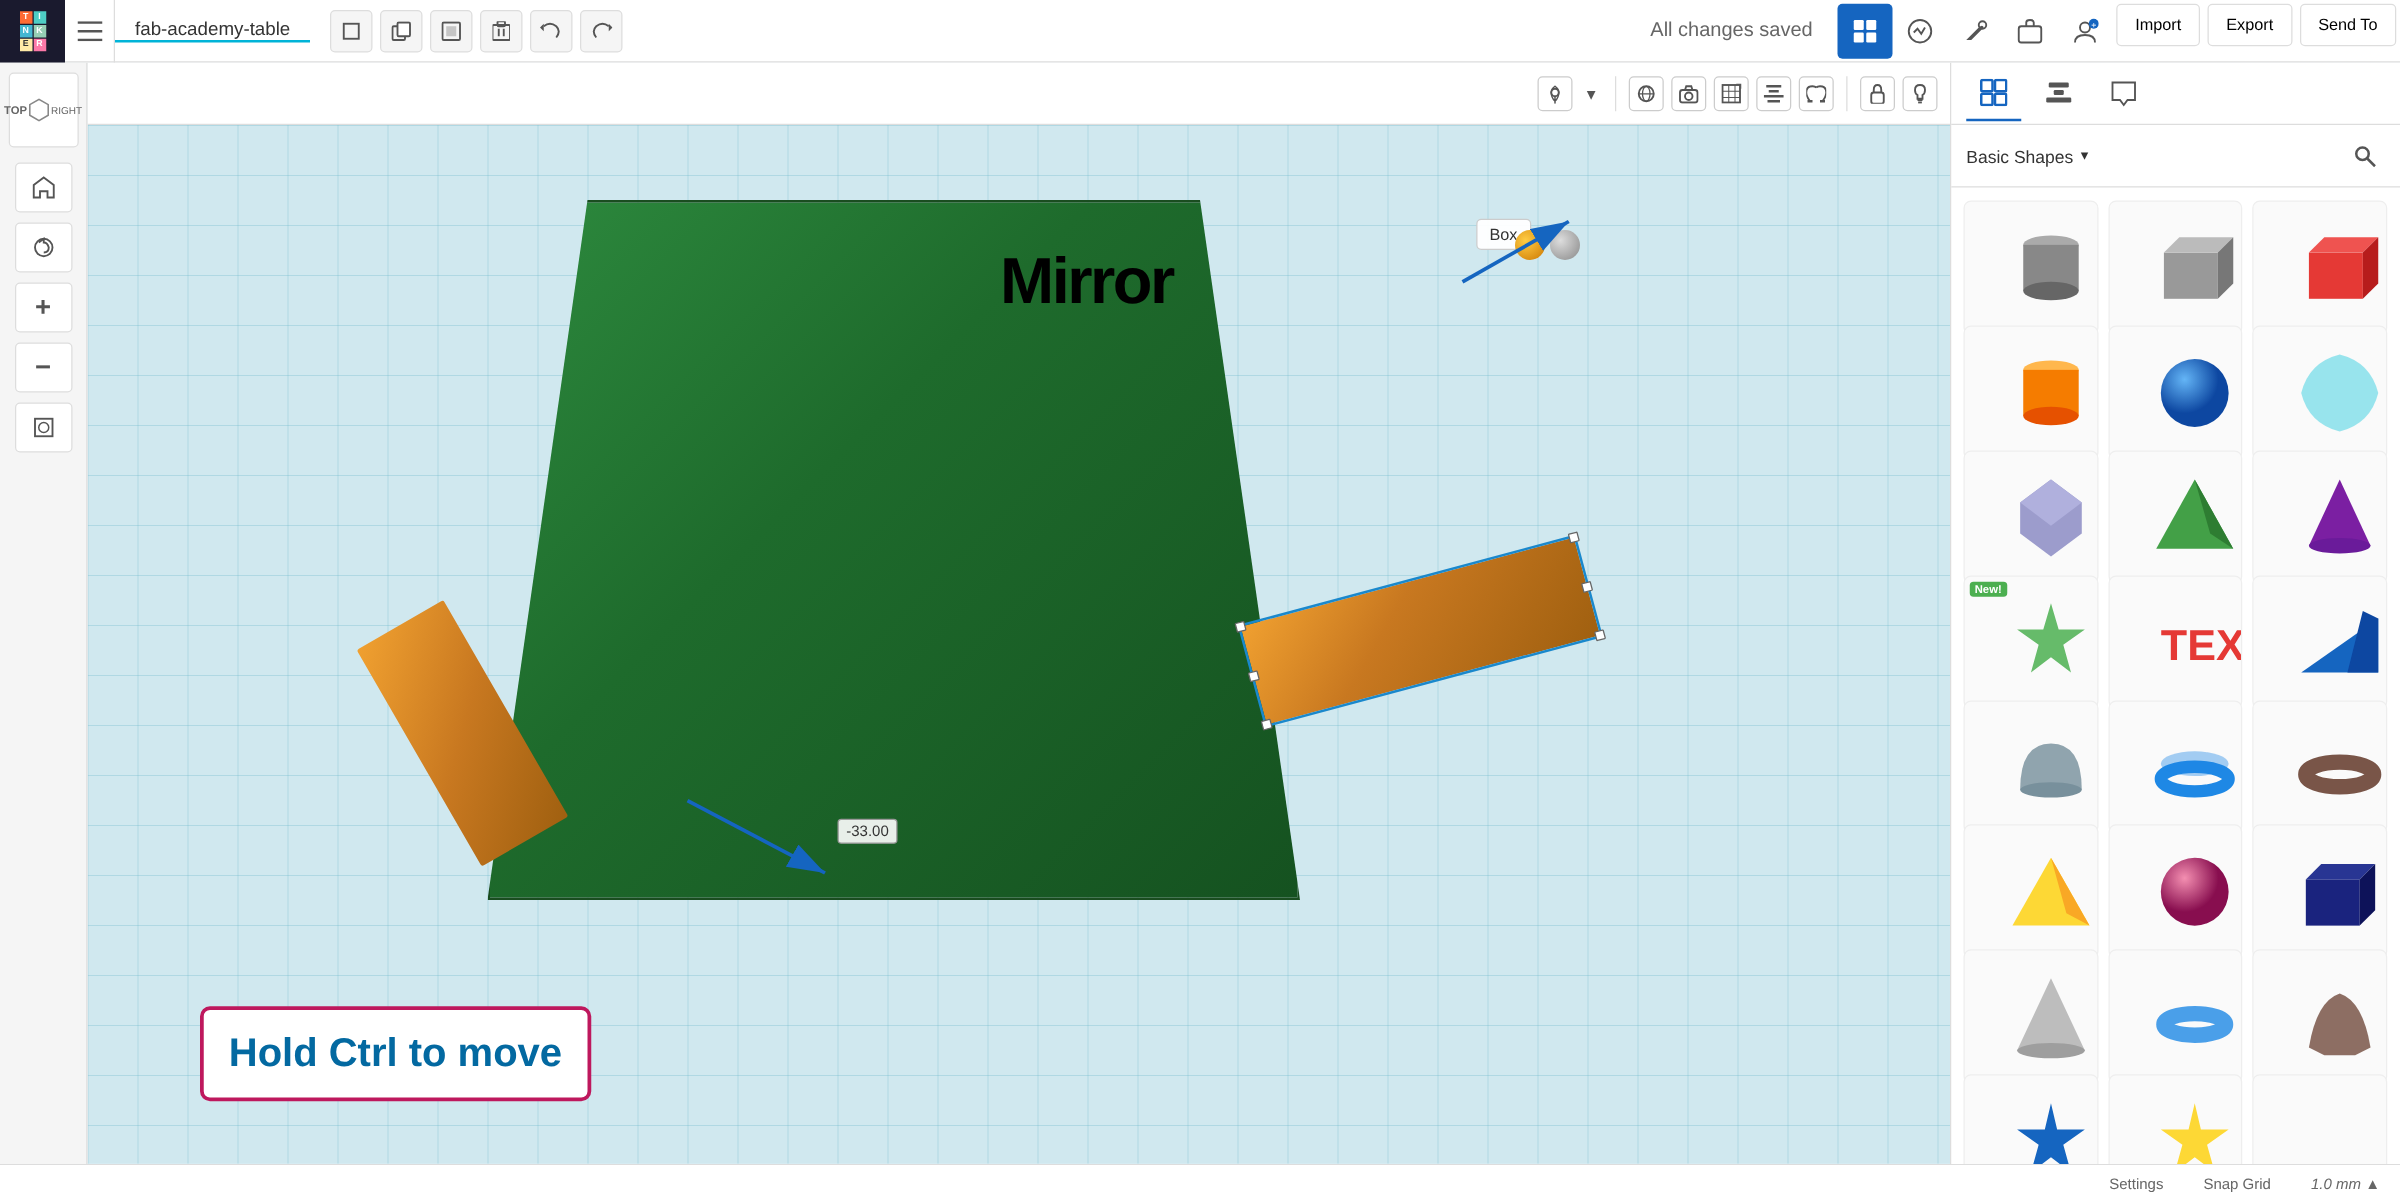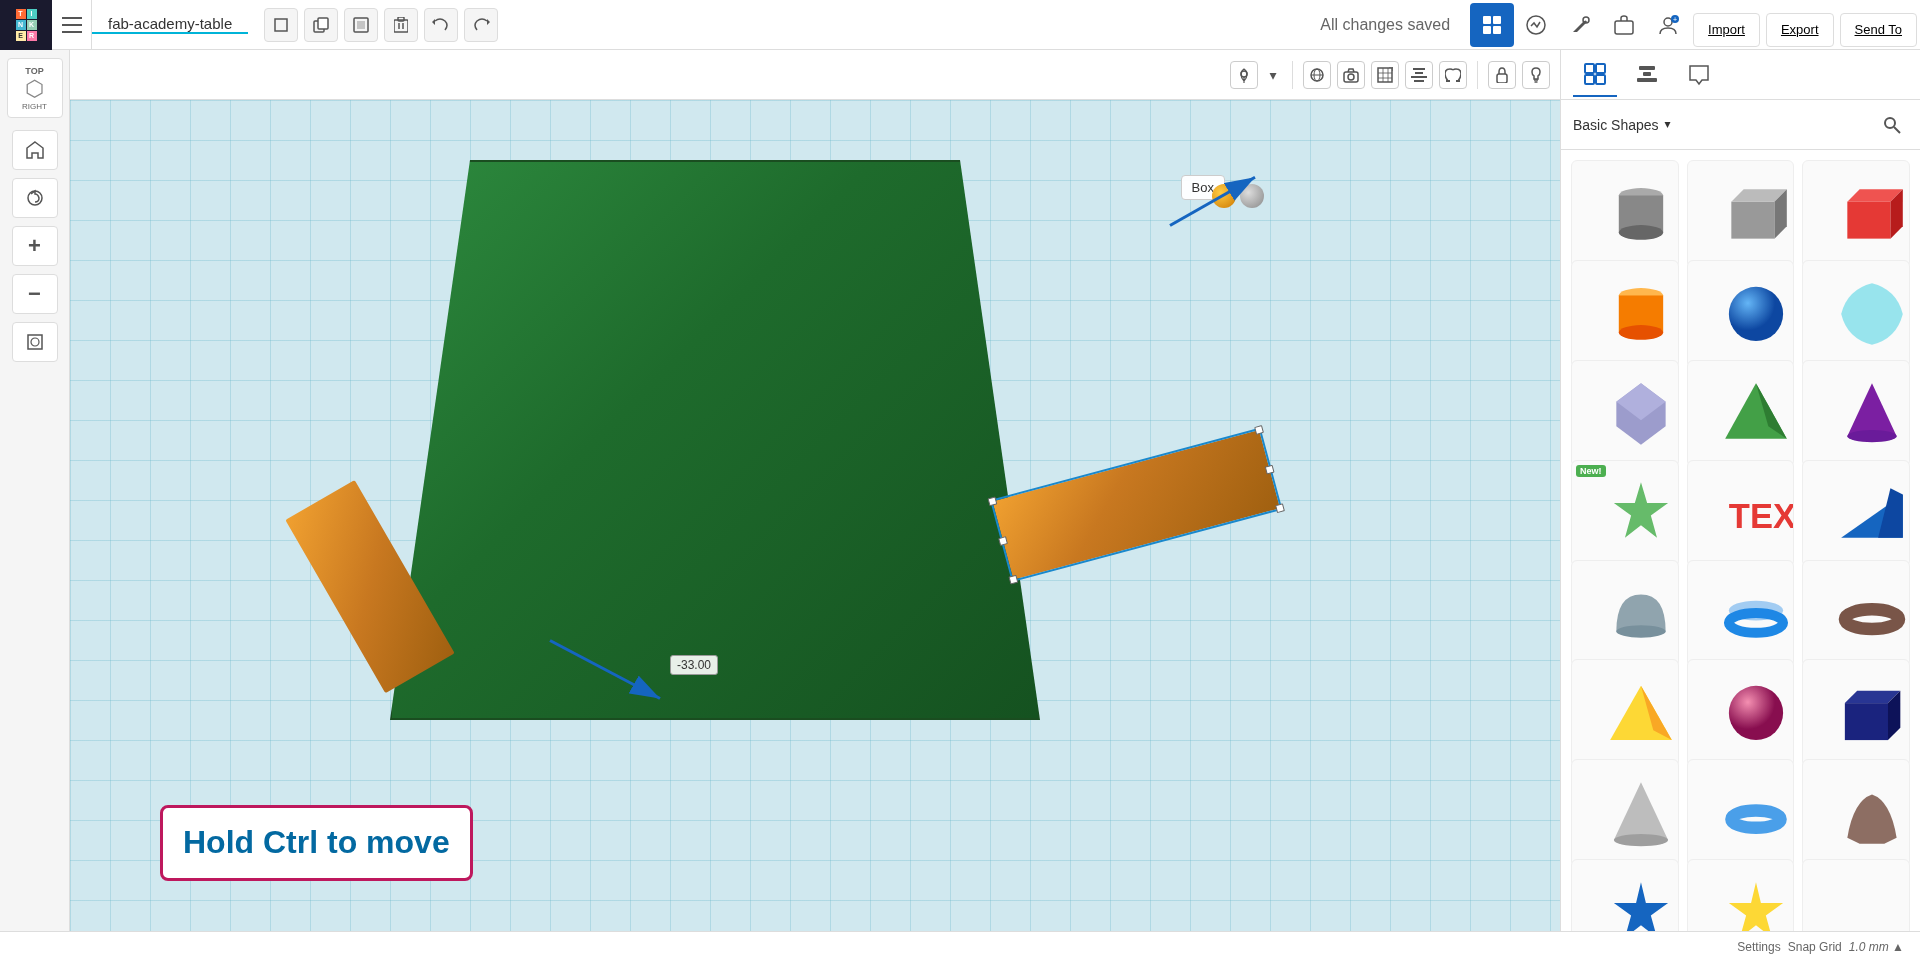--- a/index.html
+++ b/index.html
@@ -40,21 +40,21 @@
     }
     .toolbar-btn {
       width: 34px; height: 34px; border: 1px solid #ddd; border-radius: 4px;
       background: #f5f5f5; display: flex; align-items: center; justify-content: center;
       cursor: pointer; font-size: 16px; color: #555;
     }
     #save-status {
       margin-left: auto; margin-right: 20px; color: #666; font-size: 16px;
     }
     #top-right-buttons {
-      display: flex; align-items: flex-end; gap: 0; text-decoration: underline;
+      display: flex; align-items: flex-start; gap: 0;
     }
     .top-icon-btn {
       width: 44px; height: 44px; display: flex; align-items: center; justify-content: center;
       cursor: pointer; color: #444;
     }
     .top-icon-btn.active { background: #1565c0; color: #fff; border-radius: 4px; }
     .action-btn {
       height: 34px; padding: 0 14px; border: 1px solid #ddd; border-radius: 4px;
       background: #fff; font-size: 13px; cursor: pointer; margin: 0 3px;
       display: flex; align-items: center;
@@ -67,21 +67,21 @@
       display: flex; flex-direction: column; align-items: center; padding-top: 8px; gap: 4px;
       z-index: 5;
     }
     .side-btn {
       width: 46px; height: 40px; border: 1px solid #ddd; border-radius: 4px;
       background: #fff; display: flex; align-items: center; justify-content: center;
       cursor: pointer; font-size: 18px; color: #555; margin: 2px 0;
     }
     .view-cube {
       width: 56px; height: 60px; background: #fff; border: 1px solid #ddd;
-      border-radius: 4px; display: flex; flex-direction: column; align-items: center;
+      border-radius: 4px; display: flex; flex-direction: row; align-items: center;
       justify-content: center; cursor: pointer; margin-bottom: 6px;
     }
     .view-top { font-size: 9px; color: #666; font-weight: bold; }
     .view-right { font-size: 8px; color: #666; }
 
     
     #viewport {
       position: absolute; top: 100px; left: 70px; right: 360px; bottom: 30px;
       background: #d0e8ef;
       overflow: hidden;
@@ -240,21 +240,21 @@
       position: absolute; top: 4px; left: 4px;
       background: #4caf50; color: #fff; font-size: 9px;
       padding: 1px 4px; border-radius: 3px; font-weight: bold;
     }
 
     
     #status-bar {
       position: absolute; bottom: 0; left: 0; right: 0; height: 30px;
       background: #fff; border-top: 1px solid #ddd;
       display: flex; align-items: center; justify-content: flex-end;
-      padding: 0 16px; gap: 7px; font-size: 12px; color: #666;
+      padding: 0 16px; gap: 32px; font-size: 12px; color: #666;
       z-index: 10;
     }
 
     
     .shape-svg { width: 70%; height: 70%; }
 
     
     #viewport-toolbar {
       position: absolute; top: 50px; left: 70px; right: 360px; height: 50px;
       background: #fff; border-bottom: 1px solid #ddd;
@@ -484,20 +484,21 @@
     </div>
 
     <div class="measurement" style="left: 600px; top: 555px;">-33.00</div>
 
     <div class="box-tooltip" style="top: 75px; right: 335px;">Box</div>
 
     <div class="sphere-orange"></div>
 
     <div class="sphere-grey"></div>
 
+    <div class="mirror-text">Mirror</div>
 
     <div class="hint-box">
       <span>Hold Ctrl to move</span><br>
     </div>
 
     <svg id="arrows-svg" viewBox="0 0 1490 861" preserveAspectRatio="none">
 
       <defs>
         <marker id="arrowhead1" markerWidth="10" markerHeight="7" refX="10" refY="3.5" orient="auto">
           <polygon points="0 0, 10 3.5, 0 7" fill="#1565c0"></polygon>

